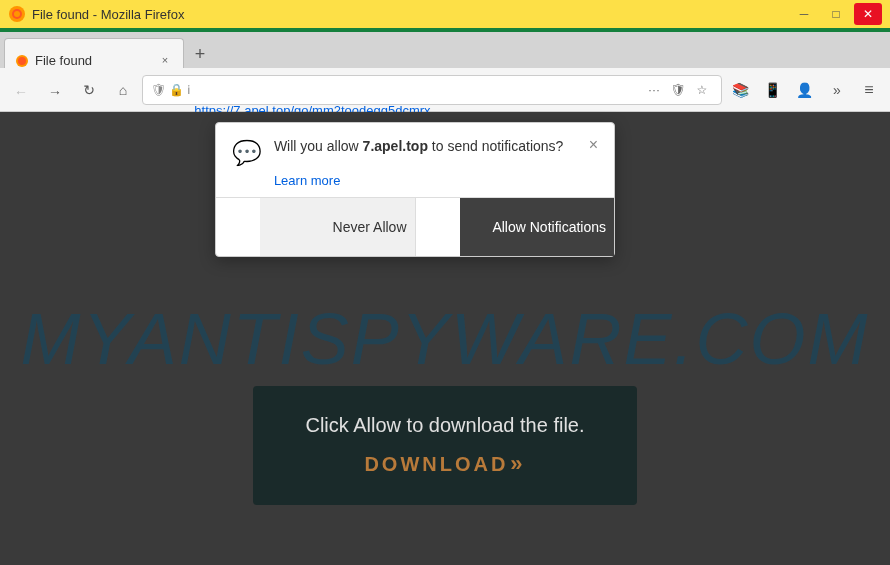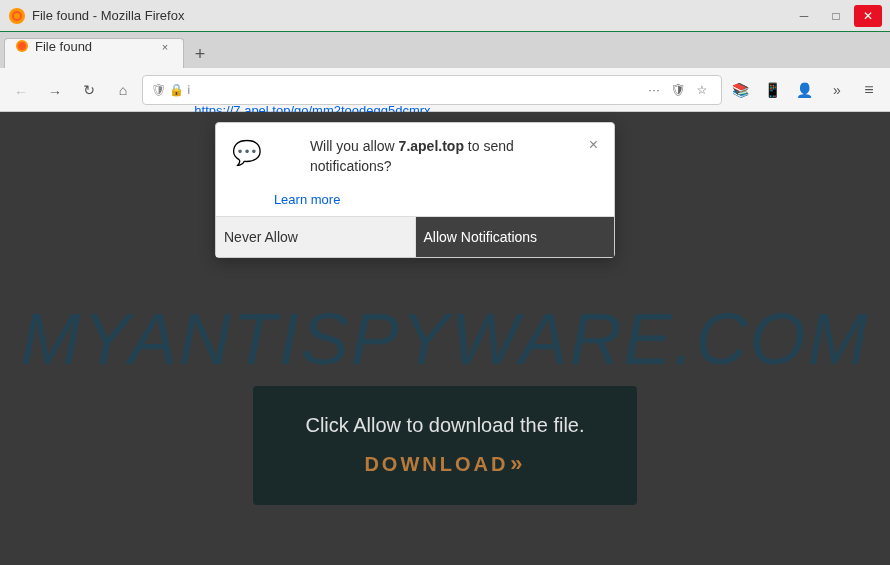--- a/index.html
+++ b/index.html
@@ -1,26 +1,26 @@
 <!DOCTYPE html>
 <html><head>
   <meta charset="utf-8">
   <style>
     * { margin: 0; padding: 0; box-sizing: border-box; }
     body { width: 890px; height: 565px; overflow: hidden; font-family: Arial, sans-serif; background: #2b2b2b; }
 
     
     .titlebar {
       height: 32px;
-      background: #e5e5e5;
+      background: #fde047;
       display: flex;
       align-items: center;
       justify-content: space-between;
       padding: 0 8px;
-      border-bottom: 1px solid #15803d;
+      border-bottom: 4px solid #15803d;
     }
     .titlebar-left {
       display: flex;
       align-items: center;
       gap: 6px;
     }
     .firefox-icon {
       width: 18px;
       height: 18px;
     }
@@ -52,21 +52,21 @@
       display: flex;
       align-items: flex-end;
       padding: 0 4px;
       gap: 2px;
     }
     .tab {
       height: 30px;
       background: #f5f5f5;
       border-radius: 4px 4px 0 0;
       display: flex;
-      align-items: flex-start;
+      align-items: flex-end;
       padding: 0 10px;
       gap: 6px;
       font-size: 13px;
       color: #333;
       min-width: 180px;
       max-width: 220px;
       border: 1px solid #bbb;
       border-bottom: none;
       position: relative;
     }
@@ -266,21 +266,20 @@
       color: #555;
       margin-top: 2px;
     }
     .popup-content {
       flex: 1;
     }
     .popup-title {
       font-size: 14px;
       color: #333;
       line-height: 1.4;
-      margin-left: 36px;
     }
     .popup-title strong {
       font-weight: bold;
     }
     .popup-learn-more {
       color: #0060df;
       font-size: 13px;
       cursor: pointer;
       text-decoration: none;
       display: inline-block;
@@ -291,25 +290,26 @@
       color: #888;
       cursor: pointer;
       line-height: 1;
     }
     .popup-buttons {
       display: flex;
       border-top: 1px solid #ddd;
     }
     .popup-btn {
       flex: 1;
-      padding: 12px 8px;
+      padding: 21px 8px;
       border: none;
       font-size: 14px;
       cursor: pointer;
-      text-align: left;
+      text-align: right;
+      margin-left: 44px;
     }
     .popup-btn.never-allow {
       background: #f0f0f0;
       color: #333;
       border-right: 1px solid #ddd;
     }
     .popup-btn.allow-notifications {
       background: #404040;
       color: #fff;
     }

